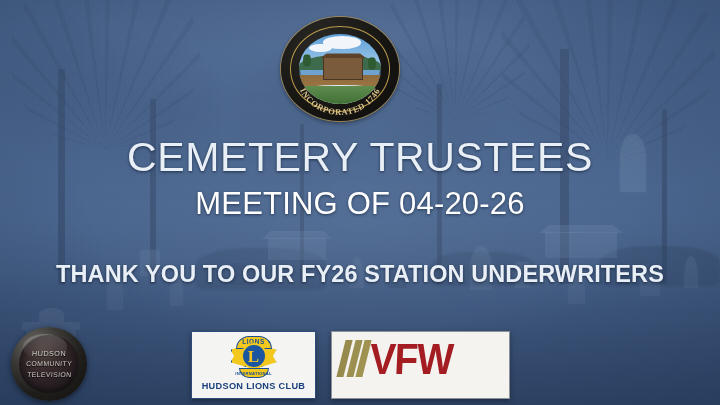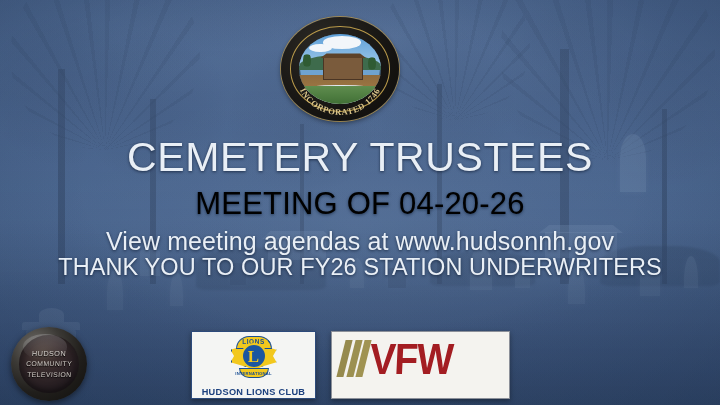--- a/index.html
+++ b/index.html
@@ -123,24 +123,24 @@
   .seal-text svg { width:100%; height:100%; display:block; }
   .seal-text text { fill:#d9c48a; font-family:"Liberation Serif", serif;
                     font-size:9.5px; font-weight:bold; letter-spacing:.6px; }
   .seal-text text.bot { font-size:8.6px; }
 
   
   .txt { position:absolute; width:100%; text-align:center; color:#e9eff6;
          text-shadow:0 1px 3px rgba(16,30,52,.75); }
 
   #title   { top:134px; font-size:41px; letter-spacing:.6px; font-weight:400; }
-  #subtitle{ top:186px; font-size:31px; color:#000000; letter-spacing:.2px; font-weight:400;
+  #subtitle{ top:186px; font-size:31px; color:#ffffff; letter-spacing:.2px; font-weight:400;
              text-shadow:0 1px 3px rgba(20,36,58,.7); }
   #agenda  { top:227px; font-size:25px; font-weight:400; letter-spacing:.1px; }
-  #thanks  { top:254px; font-size:23.5px; font-weight:400; letter-spacing:.1px; }
+  #thanks  { top:261px; font-size:23.5px; font-weight:700; letter-spacing:.1px; }
 
   
   #hctv { position:absolute; left:11px; top:327px; width:76px; height:74px; }
   .hctv-outer {
     position:absolute; inset:0; border-radius:50%;
     background:
       radial-gradient(circle at 32% 25%, #6d6a66 0%, #3b3935 34%, #201e1b 62%, #100f0d 100%);
     box-shadow:0 2px 6px rgba(0,0,0,.5);
   }
   .hctv-inner {
@@ -179,21 +179,21 @@
   .le-top { position:absolute; left:4px; top:0px; width:36px; height:13px;
             background:#f2c81e; border:1px solid #1a4f93; border-radius:18px 18px 0 0;
             display:flex; align-items:flex-start; justify-content:center; }
   .le-top span { font-size:6.4px; font-weight:bold; color:#1a4f93; letter-spacing:.6px;
                  line-height:9px; }
   .le-bot { position:absolute; left:7px; bottom:0px; width:30px; height:10px;
             background:#f2c81e; border:1px solid #1a4f93; border-radius:0 0 16px 16px;
             display:flex; align-items:flex-end; justify-content:center; }
   .le-bot span { font-size:4.2px; font-weight:bold; color:#1a4f93; letter-spacing:.2px;
                  line-height:7px; }
-  #lions-label { margin-top:9px; color:#1a3f7d; font-size:9.2px; font-weight:bold;
+  #lions-label { margin-top:3px; color:#1a3f7d; font-size:9.2px; font-weight:bold;
                  letter-spacing:.3px; }
 
   
   #vfw { position:absolute; left:331px; top:331px; width:245px; height:68px; }
   .vfw-main { position:absolute; left:0; top:0; width:179px; height:68px;
               background:#f4f3ef; border:1px solid #8c9099;
               box-shadow:0 2px 5px rgba(0,0,0,.35); }
   .vfw-side { position:absolute; left:172px; top:9px; width:73px; height:59px;
               background:#f4f3ef; border:1px solid #8c9099; border-left:none;
               box-shadow:2px 2px 5px rgba(0,0,0,.3);
@@ -285,21 +285,20 @@
         <text text-anchor="middle">TOWN OF HUDSON NEW HAMPSHIRE</text>
         <text class="bot" text-anchor="middle">
           <textPath href="#arcBot" startOffset="50%">INCORPORATED 1746</textPath>
         </text>
       </svg>
     </div>
   </div>
 
   <div class="txt" id="title">CEMETERY TRUSTEES</div>
   <div class="txt" id="subtitle">MEETING OF 04-20-26</div>
-  <div class="txt" id="agenda">View meeting agendas at www.hudsonnh.gov</div>
   <div class="txt" id="thanks">THANK YOU TO OUR FY26 STATION UNDERWRITERS</div>
 
   <div id="hctv">
     <div class="hctv-outer"></div>
     <div class="hctv-inner">
       <div class="hctv-line">HUDSON</div>
       <div class="hctv-line w">COMMUNITY</div>
       <div class="hctv-line w">TELEVISION</div>
     </div>
     <div class="hctv-gloss"></div>

